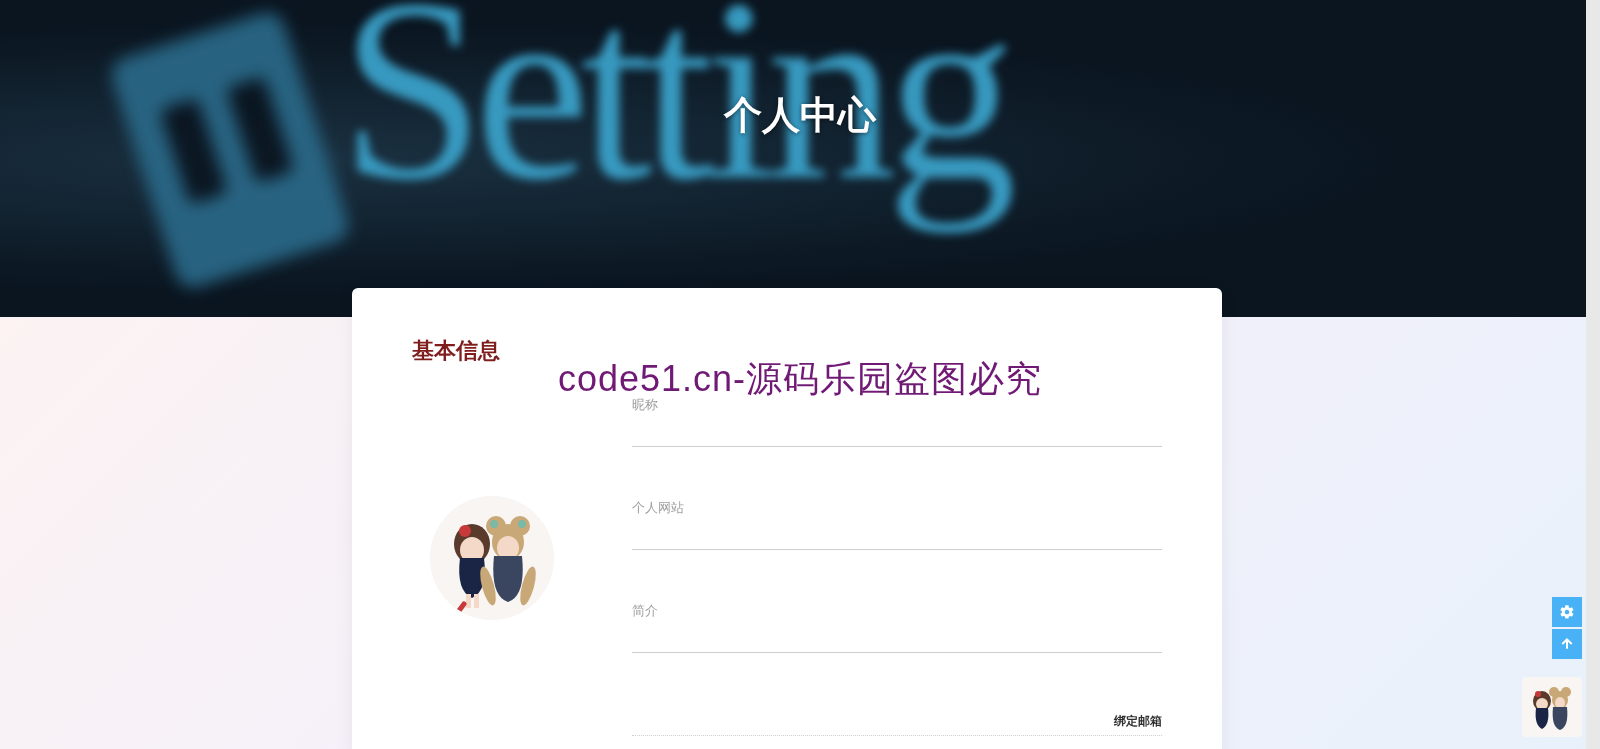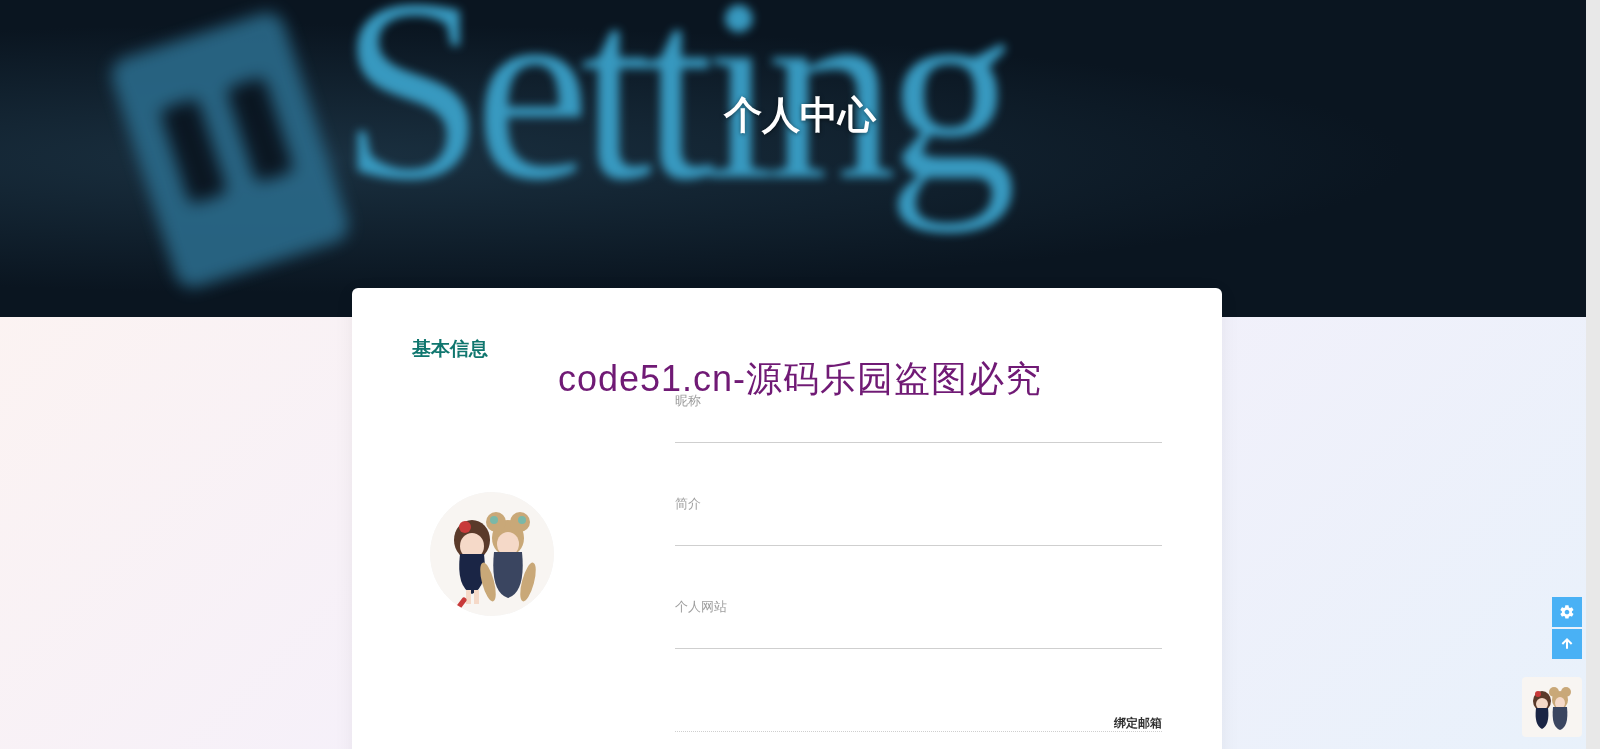--- a/index.html
+++ b/index.html
@@ -74,23 +74,23 @@
       left: 352px;
       top: 288px;
       width: 870px;
       background: #fff;
       border-radius: 6px;
       box-shadow: 0 4px 20px rgba(0,0,0,0.06);
       padding: 48px 60px 40px 60px;
       min-height: 500px;
     }
     .section-title {
-      font-size: 19px;
+      font-size: 22px;
       font-weight: 600;
-      color: #0f766e;
+      color: #7f1d1d;
       margin-bottom: 30px;
     }
     .watermark {
       position: absolute;
       left: 50%;
       top: 355px;
       transform: translateX(-50%);
       font-size: 36px;
       color: #701a75;
       font-weight: 400;
@@ -121,21 +121,20 @@
       display: flex;
       align-items: center;
       justify-content: center;
       position: relative;
     }
     .avatar svg { width: 100%; height: 100%; }
     .fields-col { flex: 1; }
     .field {
       position: relative;
       margin-bottom: 52px;
-      margin-left: 43px;
     }
     .field-label {
       font-size: 13px;
       color: #9e9e9e;
       display: block;
       margin-bottom: 2px;
     }
     .field-input {
       width: 100%;
       border: none;
@@ -148,21 +147,21 @@
     }
     .field-input.dotted {
       border-bottom-style: dotted;
     }
     .field-input:disabled {
       color: #888;
     }
     .field-action {
       position: absolute;
       right: 0;
-      bottom: 0;
+      bottom: 6px;
       font-size: 12px;
       color: #303030;
       font-weight: 700;
       cursor: pointer;
     }
     .side-rail {
       position: fixed;
       right: 0;
       top: 0;
       width: 14px;
@@ -242,26 +241,26 @@
     </div>
 
     <div class="fields-col">
 
       <div class="field">
         <label class="field-label">昵称</label>
         <input class="field-input" type="text" value="" style="">
       </div>
 
       <div class="field">
+        <label class="field-label">个人网站</label>
+        <input class="field-input" type="text" value="" style="">
+      </div>
+
+      <div class="field">
         <label class="field-label">简介</label>
-        <input class="field-input" type="text" value="" style="">
-      </div>
-
-      <div class="field">
-        <label class="field-label">个人网站</label>
         <input class="field-input" type="text" value="" style="">
       </div>
 
       <div class="field">
         <input class="field-input dotted" type="text" disabled="" value="" style="">
         <span class="field-action">绑定邮箱</span>
       </div>
 
     </div>
   </div>

